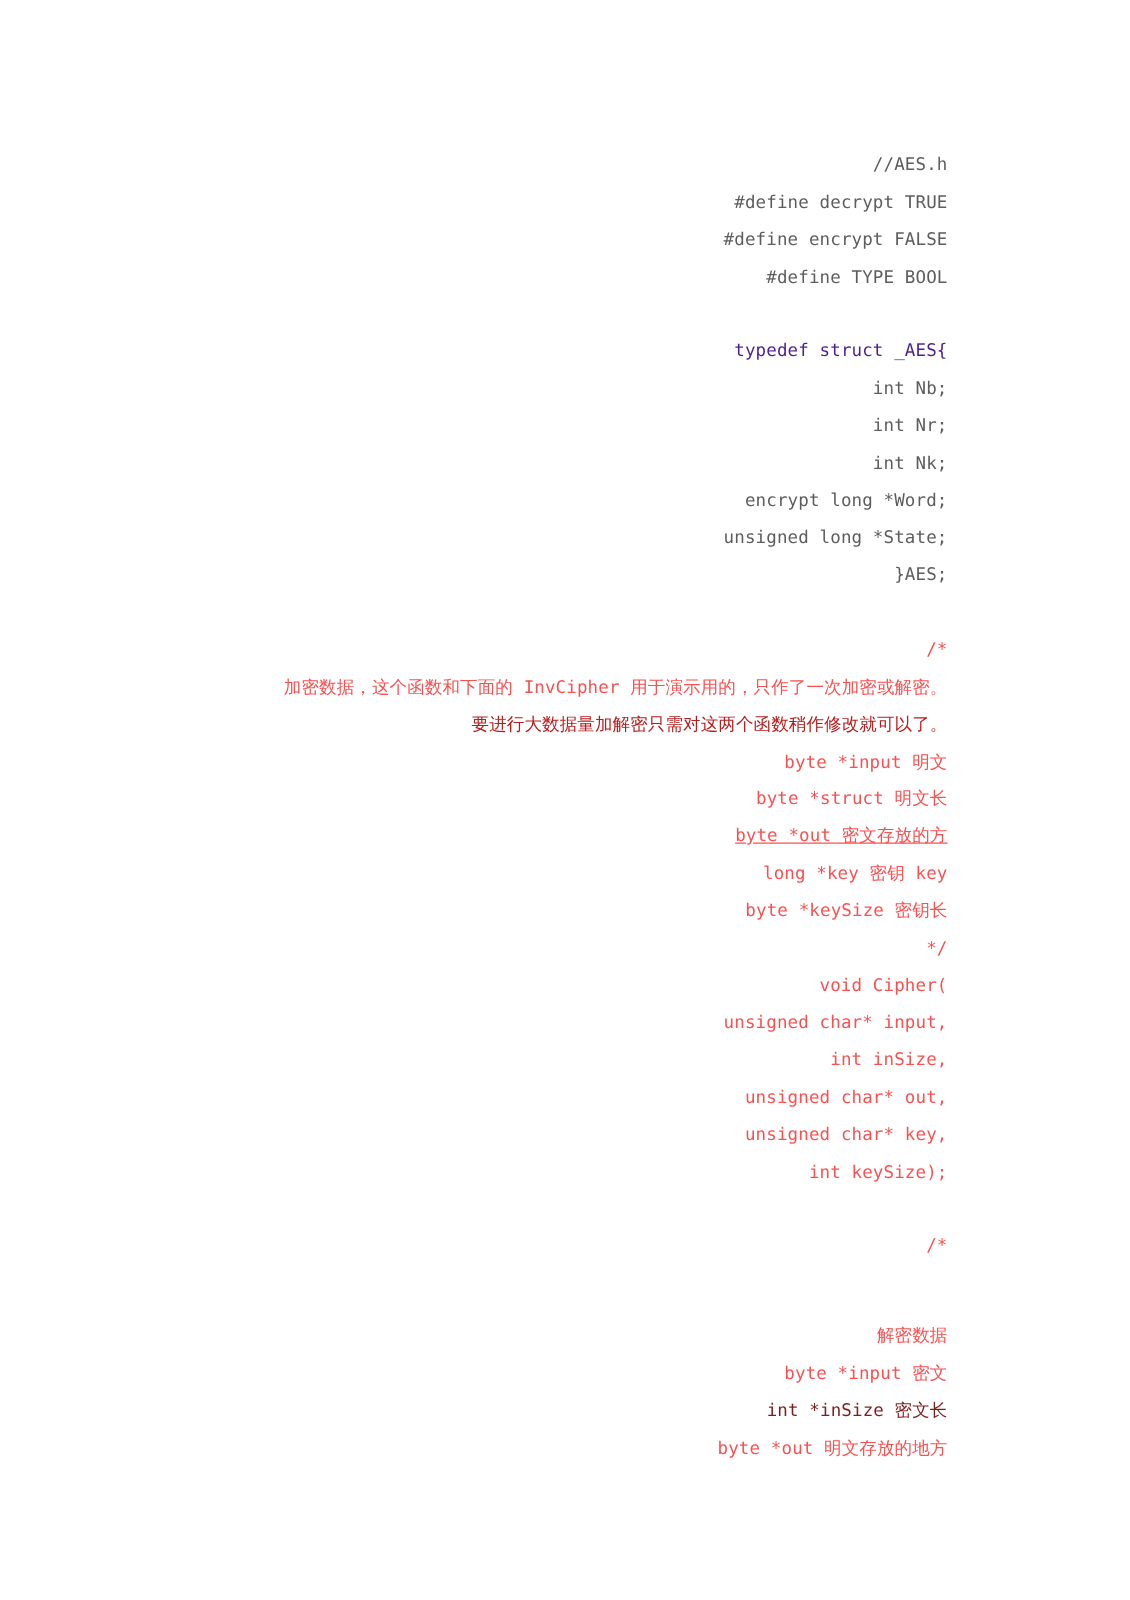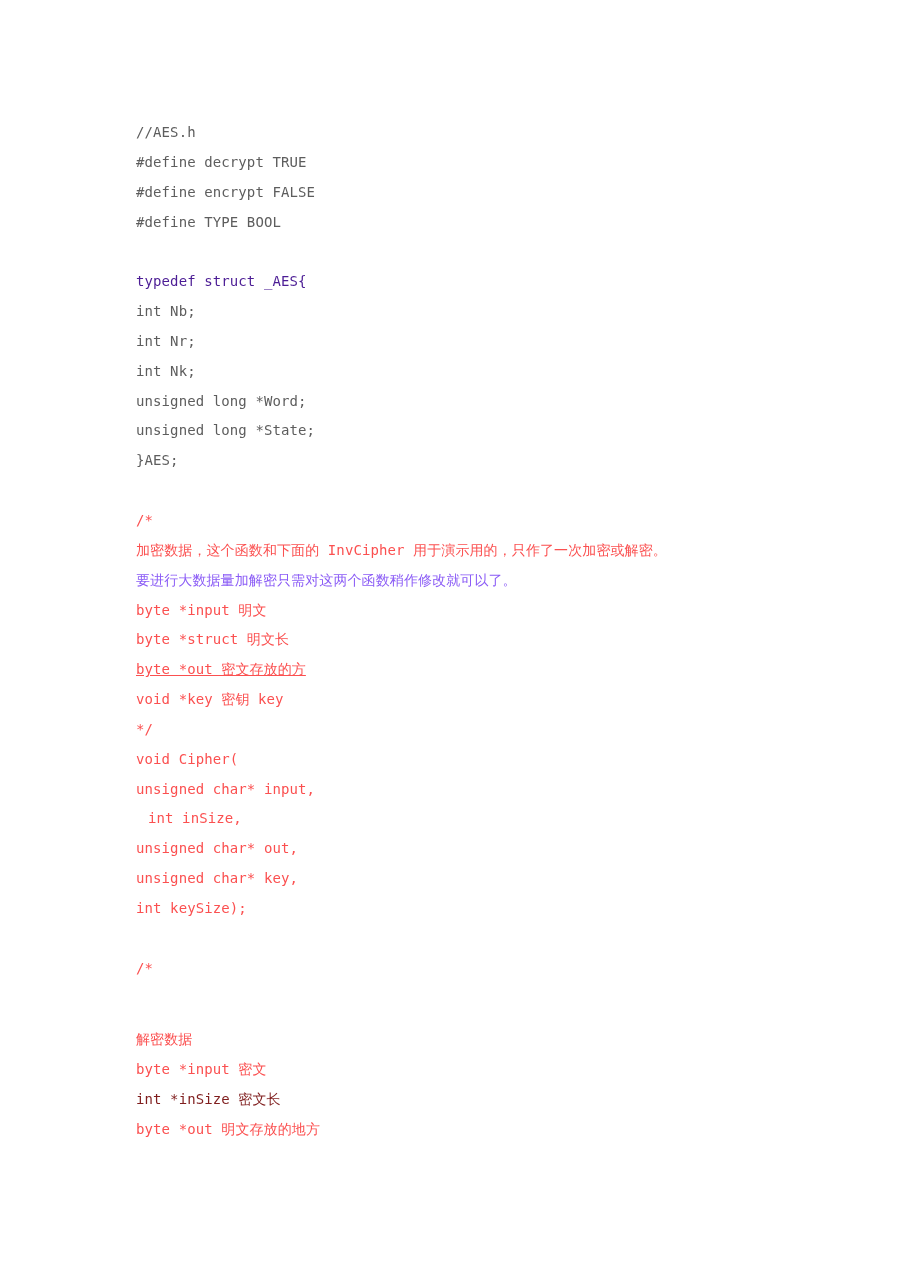--- a/index.html
+++ b/index.html
@@ -13,20 +13,21 @@
     height: 1280px;
     overflow: hidden;
     font-family: "DejaVu Sans Mono", "Liberation Mono", monospace;
   }
   .page {
     position: relative;
     width: 904px;
     height: 912px;
     background: #ffffff;
     box-sizing: border-box;
+    text-align: right;
   }
   .code-body {
     position: absolute;
     left: 136px;
     top: 118px;
     width: 622px;
   }
   .code-line {
     font-family: "DejaVu Sans Mono", "Liberation Mono", monospace;
     font-size: 14px;
@@ -58,31 +59,32 @@
   <div class="code-body">
       <div class="code-line c-gray" style="color: rgb(93, 93, 93);">//AES.h</div>
       <div class="code-line c-gray" style="color: rgb(93, 93, 93);">#define decrypt TRUE</div>
       <div class="code-line c-gray" style="color: rgb(93, 93, 93);">#define encrypt FALSE</div>
       <div class="code-line c-gray" style="color: rgb(93, 93, 93);">#define TYPE BOOL</div>
       <div class="blank c-gray"> </div>
       <div class="code-line c-gray" style="color: #4c1d95;">typedef struct _AES{</div>
       <div class="code-line c-gray" style="color: rgb(93, 93, 93);">int Nb;</div>
       <div class="code-line c-gray" style="color: rgb(93, 93, 93);">int Nr;</div>
       <div class="code-line c-gray" style="color: rgb(93, 93, 93);">int Nk;</div>
-      <div class="code-line c-gray" style="color: rgb(93, 93, 93);">unsigned long *Word;</div>
+      <div class="code-line c-gray" style="color: rgb(93, 93, 93);">encrypt long *Word;</div>
       <div class="code-line c-gray" style="color: rgb(93, 93, 93);">unsigned long *State;</div>
       <div class="code-line c-gray" style="color: rgb(93, 93, 93);">}AES;</div>
       <div class="blank c-gray"> </div>
       <div class="code-line c-red" style="color: rgb(251, 80, 80);">/*</div>
       <div class="code-line c-red wrap" style="color: rgb(251, 80, 80);">加密数据，这个函数和下面的 InvCipher 用于演示用的，只作了一次加密或解密。</div>
-      <div class="code-line c-red" style="color: #8b5cf6;">要进行大数据量加解密只需对这两个函数稍作修改就可以了。</div>
+      <div class="code-line c-red" style="color: #b91c1c;">要进行大数据量加解密只需对这两个函数稍作修改就可以了。</div>
       <div class="code-line c-red" style="color: rgb(251, 80, 80);">byte *input 明文</div>
       <div class="code-line c-red" style="color: rgb(251, 80, 80);">byte *struct 明文长</div>
       <div class="code-line c-red" style="color: rgb(251, 80, 80); text-decoration: underline;">byte *out 密文存放的方</div>
-      <div class="code-line c-red" style="color: rgb(251, 80, 80);">void *key 密钥 key</div>
+      <div class="code-line c-red" style="color: rgb(251, 80, 80);">long *key 密钥 key</div>
+      <div class="code-line c-red" style="color: rgb(251, 80, 80);">byte *keySize 密钥长</div>
       <div class="code-line c-red" style="color: rgb(251, 80, 80);">*/</div>
       <div class="code-line c-red" style="color: rgb(251, 80, 80);">void Cipher(</div>
       <div class="code-line c-red" style="color: rgb(251, 80, 80);">unsigned char* input,</div>
       <div class="code-line c-red" style="color: rgb(251, 80, 80); margin-left: 12px;">int inSize,</div>
       <div class="code-line c-red" style="color: rgb(251, 80, 80);">unsigned char* out,</div>
       <div class="code-line c-red" style="color: rgb(251, 80, 80);">unsigned char* key,</div>
       <div class="code-line c-red" style="color: rgb(251, 80, 80);">int keySize);</div>
       <div class="blank c-red"> </div>
       <div class="code-line c-red" style="color: rgb(251, 80, 80);">/*</div>
       <div class="code-line c-red" style="color: rgb(251, 80, 80); margin-top: 42px;">解密数据</div>

